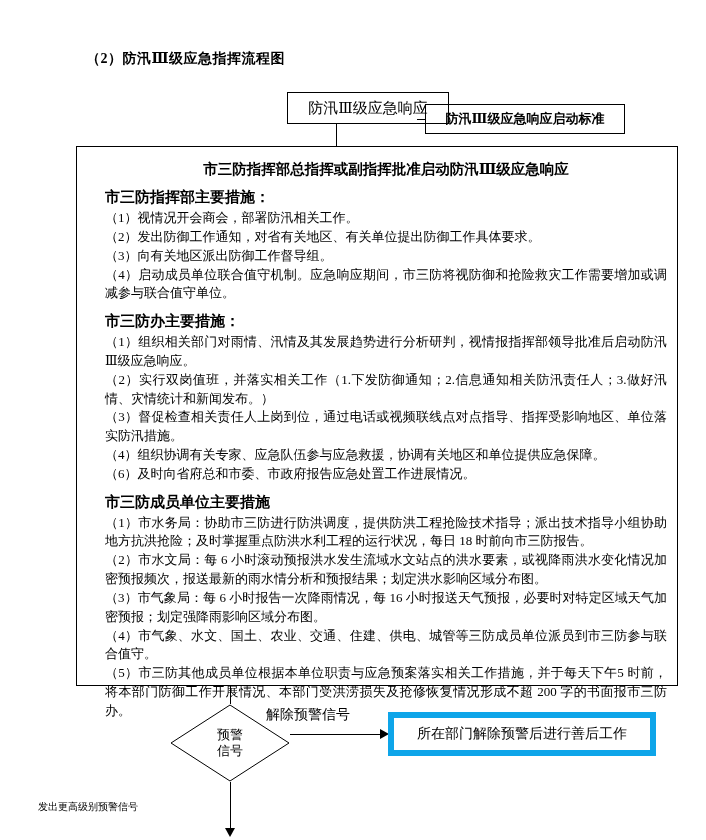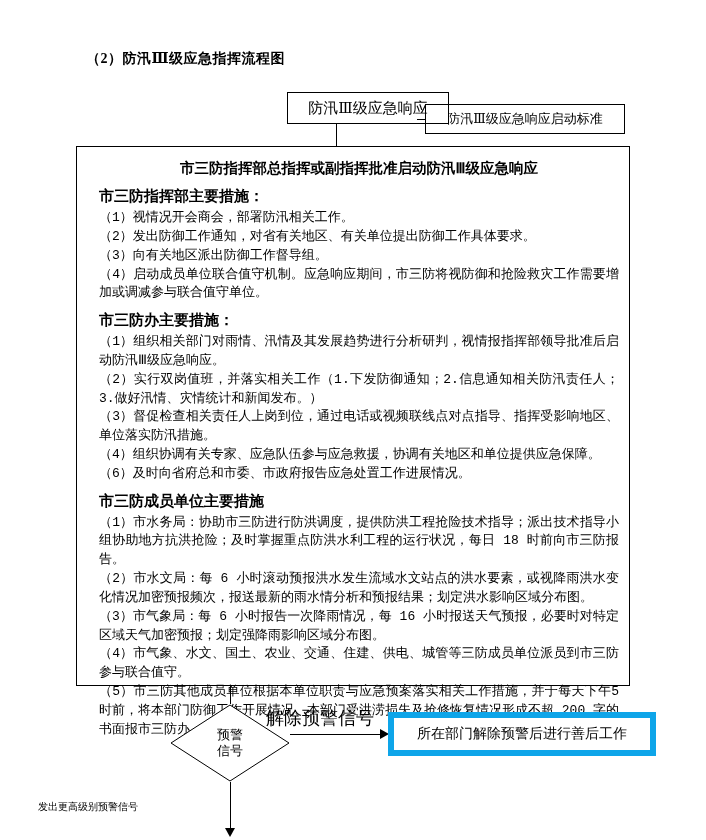--- a/index.html
+++ b/index.html
@@ -46,46 +46,45 @@
     position: absolute;
     left: 425px;
     top: 104px;
     width: 200px;
     height: 30px;
     border: 1px solid #000;
     display: flex;
     align-items: center;
     justify-content: center;
     font-size: 13px;
-    font-weight: normal;
+    font-weight: bold;
     box-sizing: border-box;
   }
 
   .connector-v {
     position: absolute;
     width: 0;
     border-left: 1px solid #000;
   }
   .connector-h {
     position: absolute;
     height: 0;
     border-top: 1px solid #000;
   }
 
   
   .main-box {
     position: absolute;
     left: 76px;
     top: 146px;
-    width: 554px;
+    width: 602px;
     height: 540px;
     border: 1px solid #000;
     box-sizing: border-box;
-    padding: 8px 10px 6px 22px;
-    font-family: Liberation Mono, monospace;
+    padding: 8px 10px 6px 28px;
   }
   .main-heading {
     text-align: center;
     font-size: 14.5px;
     font-weight: bold;
     margin: 4px 0 6px 0;
     line-height: 1.4;
   }
   .sec-title {
     font-size: 15px;
@@ -136,21 +135,21 @@
     align-items: center;
     justify-content: center;
     font-size: 14px;
     box-sizing: border-box;
   }
 
   .label-release {
     position: absolute;
     left: 266px;
     top: 706px;
-    font-size: 18px;
+    font-size: 14px;
     text-align: center;
   }
   .label-higher {
     position: absolute;
     left: 38px;
     top: 800px;
     font-size: 10px;
   }
 
   .arrow-head {

